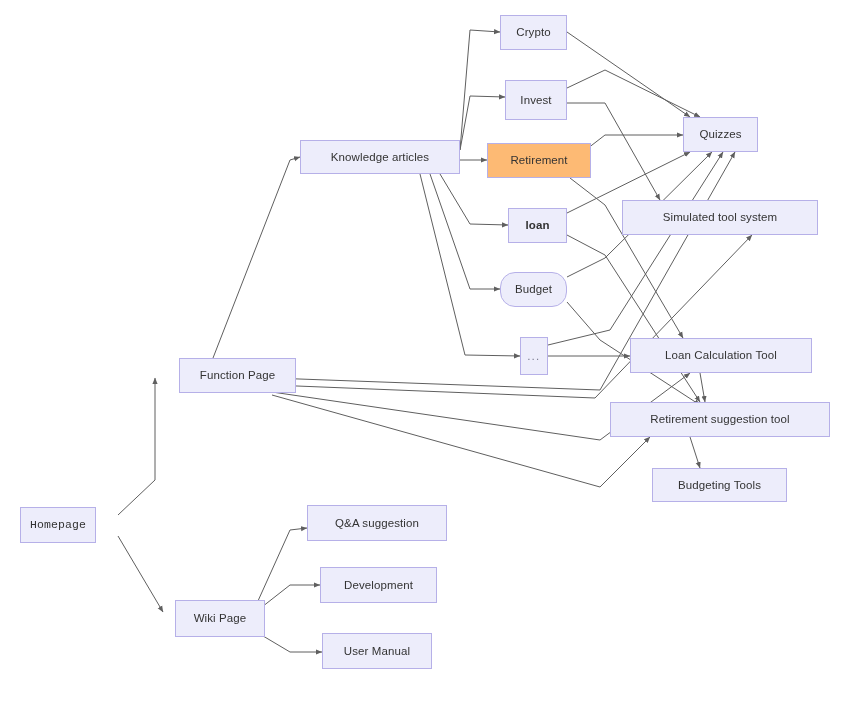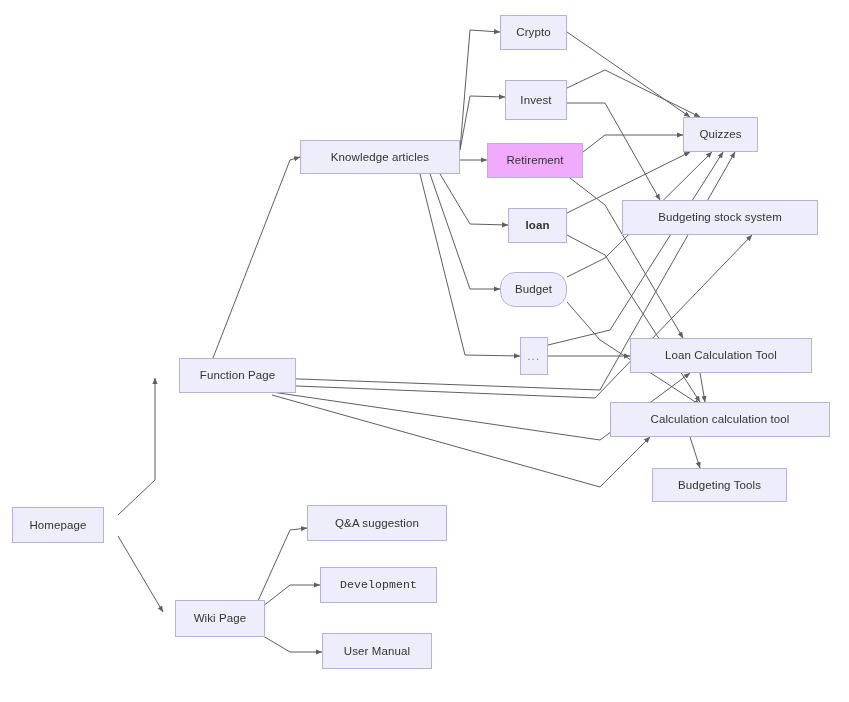--- a/index.html
+++ b/index.html
@@ -87,68 +87,68 @@
         <polyline points="272,392 600,440 690,373" fill="none" stroke="#5f5f5f" stroke-width="1" stroke-linejoin="round" marker-end="url(#arrowhead)"></polyline>
         <polyline points="272,395 600,487 650,437" fill="none" stroke="#5f5f5f" stroke-width="1" stroke-linejoin="round" marker-end="url(#arrowhead)"></polyline>
         <polyline points="700,373 705,402" fill="none" stroke="#5f5f5f" stroke-width="1" stroke-linejoin="round" marker-end="url(#arrowhead)"></polyline>
         <polyline points="690,437 700,468" fill="none" stroke="#5f5f5f" stroke-width="1" stroke-linejoin="round" marker-end="url(#arrowhead)"></polyline>
         <polyline points="253,612 290,530 307,528" fill="none" stroke="#5f5f5f" stroke-width="1" stroke-linejoin="round" marker-end="url(#arrowhead)"></polyline>
         <polyline points="253,614 290,585 320,585" fill="none" stroke="#5f5f5f" stroke-width="1" stroke-linejoin="round" marker-end="url(#arrowhead)"></polyline>
         <polyline points="253,630 290,652 322,652" fill="none" stroke="#5f5f5f" stroke-width="1" stroke-linejoin="round" marker-end="url(#arrowhead)"></polyline>
       </g>
   </svg>
   <div id="nodes-group">
-      <div class="node" style="left: 12px; top: 507px; width: 92px; height: 36px; background: rgb(237, 237, 251); border-color: rgb(182, 176, 232); color: rgb(51, 51, 51);">
+      <div class="node" style="left: 20px; top: 507px; width: 76px; height: 36px; background: rgb(237, 237, 251); border-color: rgb(182, 176, 232); color: rgb(51, 51, 51); font-family: Liberation Mono, monospace;">
         <span class="node-label">Homepage</span>
       </div>
       <div class="node" style="left: 155px; top: 358px; width: 117px; height: 35px; background: rgb(237, 237, 251); border-color: rgb(182, 176, 232); color: rgb(51, 51, 51); margin-left: 24px;">
         <span class="node-label">Function Page</span>
       </div>
       <div class="node" style="left: 163px; top: 600px; width: 90px; height: 37px; background: rgb(237, 237, 251); border-color: rgb(182, 176, 232); color: rgb(51, 51, 51); margin-left: 12px;">
         <span class="node-label">Wiki Page</span>
       </div>
       <div class="node" style="left: 300px; top: 140px; width: 160px; height: 34px; background: rgb(237, 237, 251); border-color: rgb(182, 176, 232); color: rgb(51, 51, 51); justify-content: center;">
         <span class="node-label">Knowledge articles</span>
       </div>
       <div class="node" style="left: 307px; top: 505px; width: 140px; height: 36px; background: rgb(237, 237, 251); border-color: rgb(182, 176, 232); color: rgb(51, 51, 51);">
         <span class="node-label">Q&amp;A suggestion</span>
       </div>
-      <div class="node" style="left: 320px; top: 567px; width: 117px; height: 36px; background: rgb(237, 237, 251); border-color: rgb(182, 176, 232); color: rgb(51, 51, 51); font-family: Liberation Mono, monospace;">
+      <div class="node" style="left: 320px; top: 567px; width: 117px; height: 36px; background: rgb(237, 237, 251); border-color: rgb(182, 176, 232); color: rgb(51, 51, 51);">
         <span class="node-label">Development</span>
       </div>
       <div class="node" style="left: 322px; top: 633px; width: 110px; height: 36px; background: rgb(237, 237, 251); border-color: rgb(182, 176, 232); color: rgb(51, 51, 51);">
         <span class="node-label">User Manual</span>
       </div>
       <div class="node" style="left: 500px; top: 15px; width: 67px; height: 35px; background: rgb(237, 237, 251); border-color: rgb(182, 176, 232); color: rgb(51, 51, 51);">
         <span class="node-label">Crypto</span>
       </div>
       <div class="node" style="left: 505px; top: 80px; width: 62px; height: 40px; background: rgb(237, 237, 251); border-color: rgb(182, 176, 232); color: rgb(51, 51, 51);">
         <span class="node-label">Invest</span>
       </div>
-      <div class="node" style="left: 487px; top: 143px; width: 96px; height: 35px; background: #f0abfc; border-color: rgb(182, 176, 232); color: rgb(51, 51, 51);">
+      <div class="node" style="left: 487px; top: 143px; width: 104px; height: 35px; background: #fdba74; border-color: rgb(182, 176, 232); color: rgb(51, 51, 51);">
         <span class="node-label">Retirement</span>
       </div>
       <div class="node" style="left: 508px; top: 208px; width: 59px; height: 35px; background: rgb(237, 237, 251); border-color: rgb(182, 176, 232); color: rgb(51, 51, 51); font-weight: bold;">
         <span class="node-label">loan</span>
       </div>
       <div class="node" style="left: 500px; top: 272px; width: 67px; height: 35px; background: rgb(237, 237, 251); border-color: rgb(182, 176, 232); color: rgb(51, 51, 51); border-radius: 15px;">
         <span class="node-label">Budget</span>
       </div>
       <div class="node ellipsis" style="left: 520px; top: 337px; width: 28px; height: 38px; background: rgb(237, 237, 251); border-color: rgb(182, 176, 232); color: rgb(51, 51, 51);">
         <span class="node-label">...</span>
       </div>
       <div class="node" style="left: 683px; top: 117px; width: 75px; height: 35px; background: rgb(237, 237, 251); border-color: rgb(182, 176, 232); color: rgb(51, 51, 51);">
         <span class="node-label">Quizzes</span>
       </div>
       <div class="node" style="left: 622px; top: 200px; width: 196px; height: 35px; background: rgb(237, 237, 251); border-color: rgb(182, 176, 232); color: rgb(51, 51, 51);">
-        <span class="node-label">Budgeting stock system</span>
+        <span class="node-label">Simulated tool system</span>
       </div>
       <div class="node" style="left: 630px; top: 338px; width: 182px; height: 35px; background: rgb(237, 237, 251); border-color: rgb(182, 176, 232); color: rgb(51, 51, 51);">
         <span class="node-label">Loan Calculation Tool</span>
       </div>
       <div class="node" style="left: 610px; top: 402px; width: 220px; height: 35px; background: rgb(237, 237, 251); border-color: rgb(182, 176, 232); color: rgb(51, 51, 51);">
-        <span class="node-label">Calculation calculation tool</span>
+        <span class="node-label">Retirement suggestion tool</span>
       </div>
       <div class="node" style="left: 652px; top: 468px; width: 135px; height: 34px; background: rgb(237, 237, 251); border-color: rgb(182, 176, 232); color: rgb(51, 51, 51);">
         <span class="node-label">Budgeting Tools</span>
       </div>
     </div>
 </div>
 
 </body></html>

